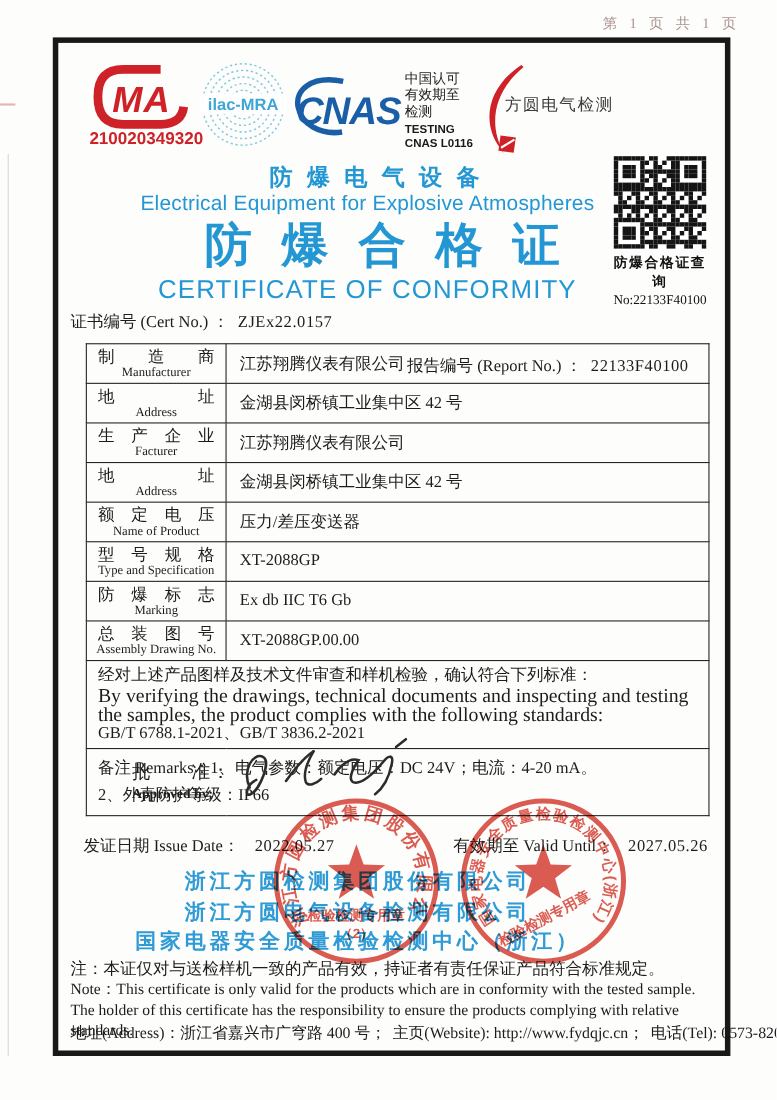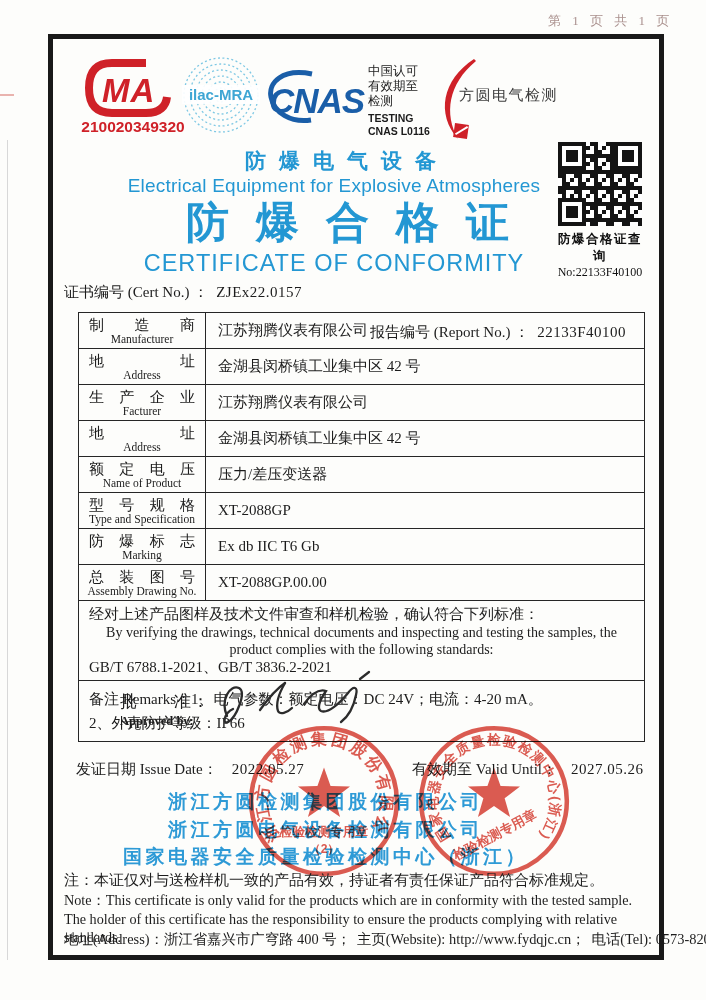--- a/index.html
+++ b/index.html
@@ -42,21 +42,21 @@
   .spec{left:78px;top:312px;width:567px;border-collapse:collapse;table-layout:fixed;}
   .spec td{border:1.5px solid #262626;vertical-align:middle;padding:0;margin-top:12px;}
   .spec .lbl{width:127px;text-align:center;}
   .spec .lbl-cn{font-size:15px;line-height:16px;text-align:justify;text-align-last:justify;
                 padding:1px 10px 0 10px;}
   .spec .lbl-en{font-size:11.5px;line-height:13px;text-align:center;}
   .spec .val{padding:2px 4px 2px 12px;font-size:15px;height:31px;}
   .spec tr.r td{height:31px;}
   .std-cell div{padding:0 10px;}
   .std-cell{padding:5px 0 4px 0 !important;font-size:15px;line-height:17.5px;}
-  .std-cell .en{font-size:14px;text-align:center;}
+  .std-cell .en{font-size:18px;}
   .rem-cell{padding:6px 0 6px 0 !important;font-size:15px;line-height:24px;}
   .rem-cell div{padding:0 10px;}
   
   .appr-cn{left:120px;top:690px;font-size:17px;letter-spacing:1px;}
   .appr-en{left:120px;top:714px;font-size:12.5px;font-weight:bold;font-family:"Liberation Serif",serif;}
   .sig{left:205px;top:664px;}
   
   .dates{top:760px;left:76px;width:575px;font-size:15px;}
   .dates .item{position:absolute;white-space:nowrap;}
   .dates .d1{left:0;}

